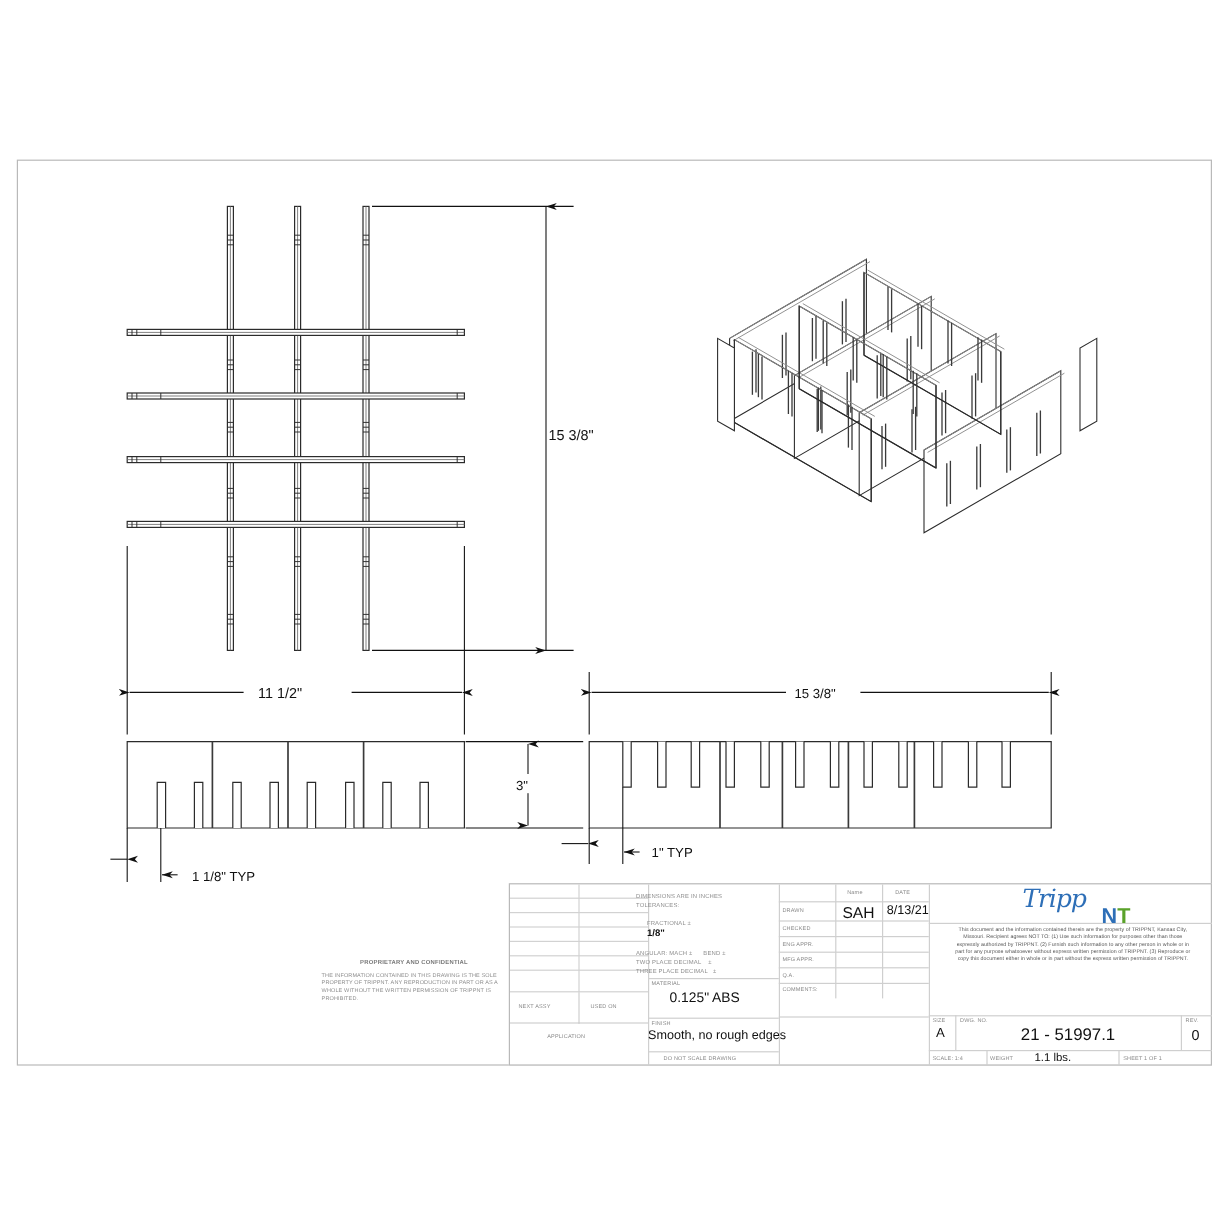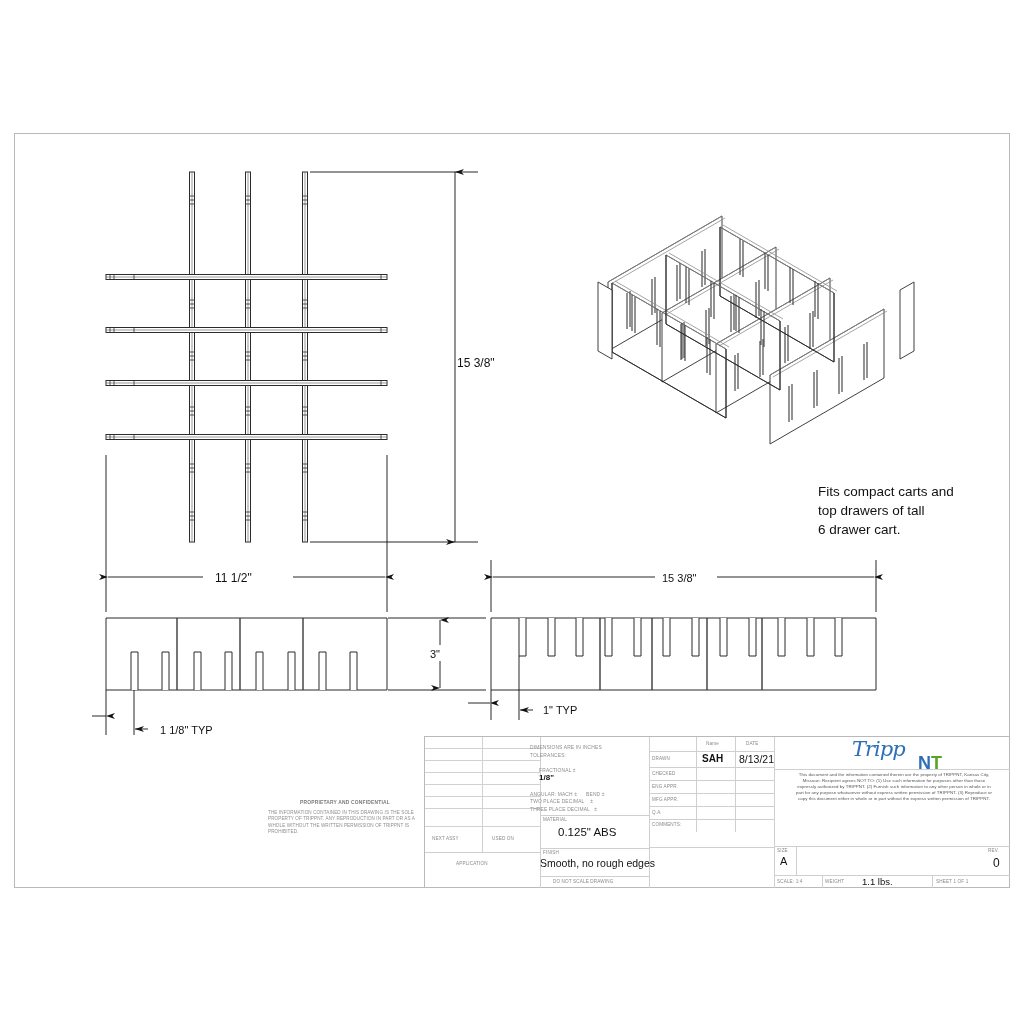--- a/index.html
+++ b/index.html
@@ -170,21 +170,21 @@
   }
   #logo .n { color: #2e6fb7; }
   #logo .t { color: #5aa22a; }
 
   .mat-val { font-size: 11.5px; color: #111; }
   .fin-val { font-size: 10.5px; color: #111; }
   .dwg-val { font-size: 14px; color: #111; font-weight: normal; }
   .rev-val { font-size: 12px; color: #111; }
   .size-val { font-size: 11px; color: #111; }
   .wt-val { font-size: 9.5px; color: #111; }
-  .name-val { font-size: 10px; color: #111; font-weight: bold; }
+  .name-val { font-size: 13px; color: #111; font-weight: normal; }
   .date-val { font-size: 10.5px; color: #111; font-weight: normal; }
 
   .dim-text {
     font-family: "Liberation Sans", sans-serif;
     font-size: 12px;
     fill: #111;
   }
   .dim-text-sm {
     font-family: "Liberation Sans", sans-serif;
     font-size: 11px;
@@ -683,23 +683,20 @@
 
       <g>
         <path d="M598,282 L598,351 L612,359 L612,290 Z" fill="#ffffff"></path>
       </g>
       <g>
         <path d="M900,290 L900,359 L914,351 L914,282 Z" fill="#ffffff"></path>
       </g>
     </g>
   </svg>
 
-  <div class="abs" id="fit-note">Fits compact carts and
-top drawers of tall
-6 drawer cart.</div>
 
   <div class="abs" id="prop-block">
     <div id="prop-title">PROPRIETARY AND CONFIDENTIAL</div>
     <div id="prop-body">THE INFORMATION CONTAINED IN THIS DRAWING IS THE SOLE PROPERTY OF TRIPPNT.  ANY REPRODUCTION IN PART OR AS A WHOLE WITHOUT THE WRITTEN PERMISSION OF TRIPPNT IS PROHIBITED.</div>
   </div>
 
   <div class="abs" id="title-block">
 
     <div class="abs" style="left:0;top:0;width:115px;height:151px;border-right:1px solid #cfcfcf;">
       <div class="rev-row" style="top:0px;"></div>
@@ -781,20 +778,24 @@
 
       <div class="abs" style="left:0;top:0;width:236px;height:32px;border-bottom:1px solid #cfcfcf;"></div>
 
       <div class="abs" style="left:0;top:32px;width:236px;height:77px;border-bottom:1px solid #cfcfcf;"></div>
 
       <div class="abs" style="left:0;top:109px;width:236px;height:29px;border-bottom:1px solid #cfcfcf;">
         <div class="abs" style="left:0;top:0;width:22px;height:29px;border-right:1px solid #cfcfcf;">
           <div class="tb-lbl" style="left:3px;top:2px;">SIZE</div>
           <div class="tb-val size-val" style="left:6px;top:9px;">A</div>
         </div>
+        <div class="abs" style="left:22px;top:0;width:188px;height:29px;border-right:1px solid #cfcfcf;">
+          <div class="tb-lbl" style="left:4px;top:2px;">DWG.  NO.</div>
+          <div class="tb-val dwg-val" style="left:0;top:8px;width:188px;text-align:center;">21 - 51997.1</div>
+        </div>
         <div class="abs" style="left:210px;top:0;width:26px;height:29px;">
           <div class="tb-lbl" style="left:4px;top:2px;">REV.</div>
           <div class="tb-val rev-val" style="left:9px;top:10px;">0</div>
         </div>
       </div>
 
       <div class="abs" style="left:0;top:138px;width:212px;height:13px;">
         <div class="abs" style="left:0;top:0;width:48px;height:13px;border-right:1px solid #cfcfcf;">
           <div class="tb-lbl" style="left:3px;top:4px;">SCALE: 1:4</div>
         </div>

